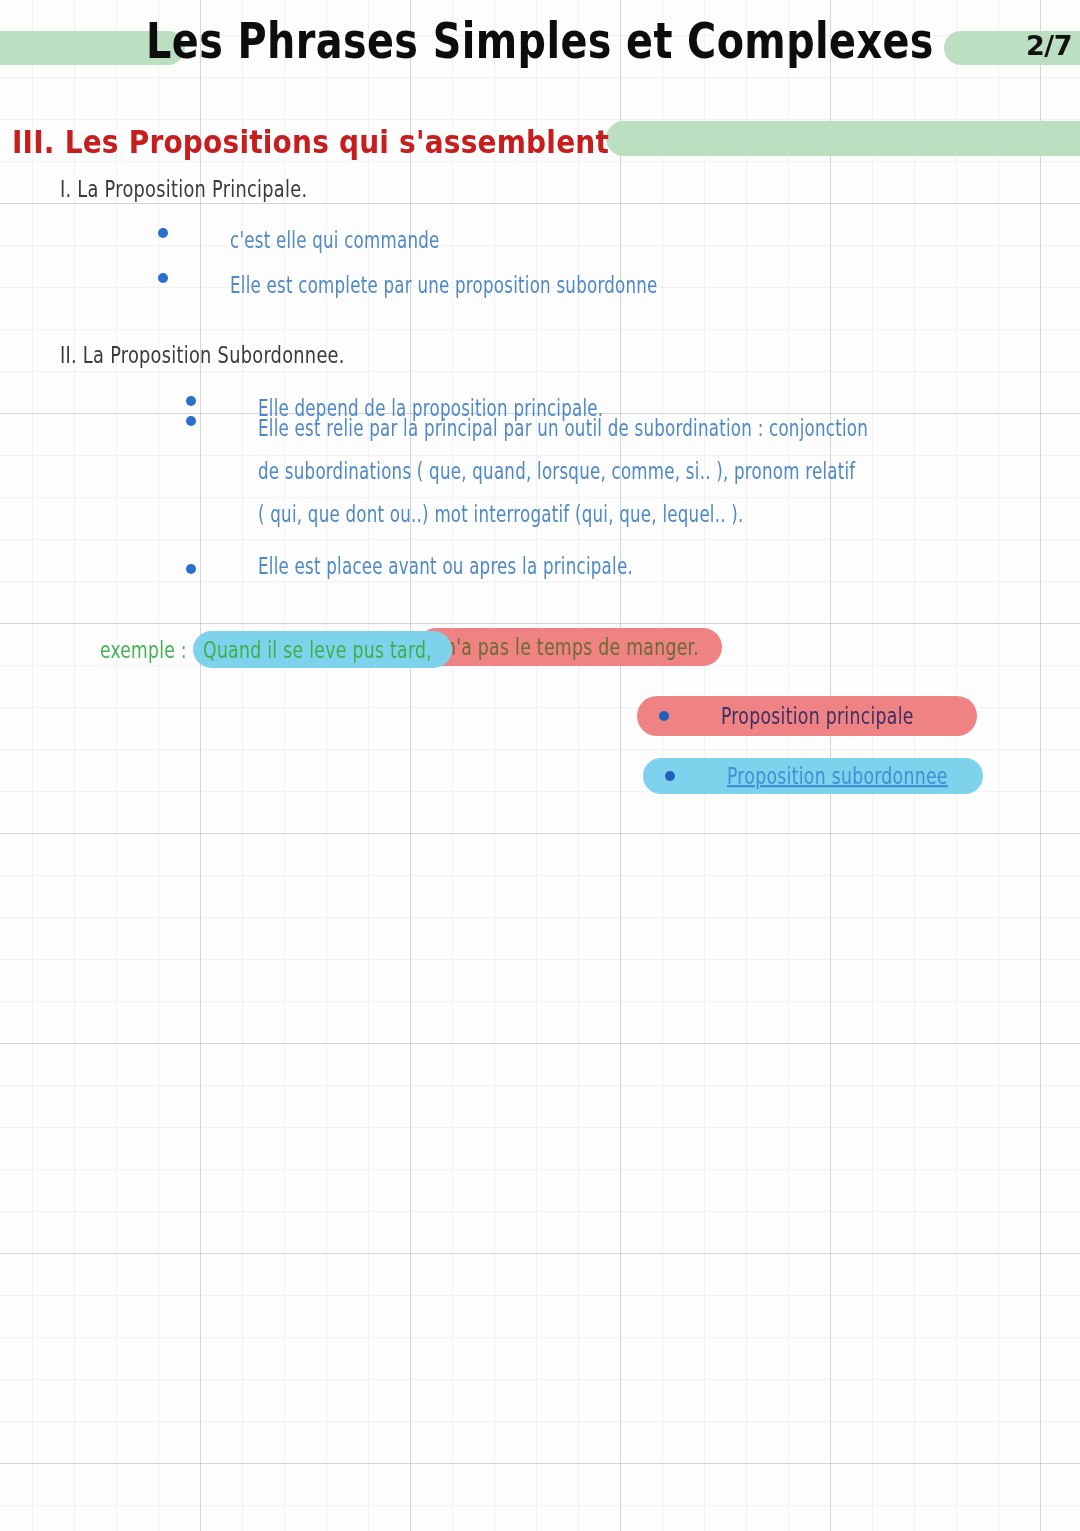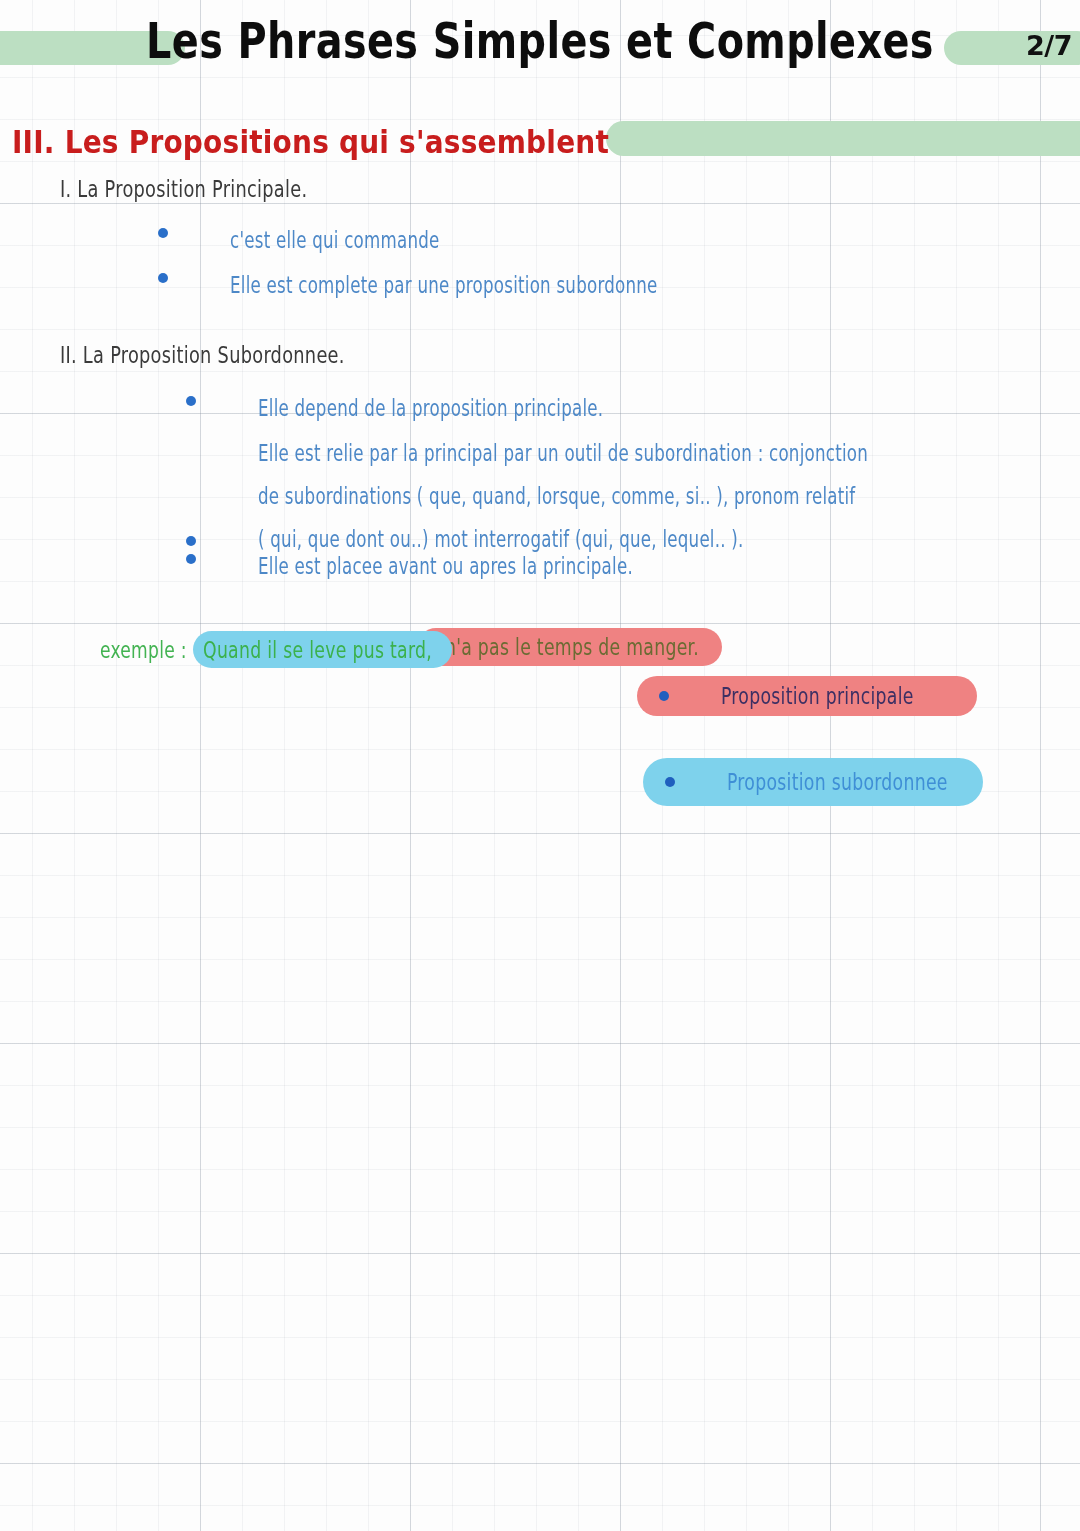--- a/index.html
+++ b/index.html
@@ -131,23 +131,23 @@
     transform-origin: left top;
     white-space: pre-line;
   }
   #b1 { left: 158px; top: 219px; }
   #b1 .bullet-text { margin-left: 62px; }
   #b2 { left: 158px; top: 264px; }
   #b2 .bullet-text { margin-left: 62px; }
 
   #b3 { left: 186px; top: 387px; }
   #b3 .bullet-text { margin-left: 62px; }
-  #b4 { left: 186px; top: 432px; align-items: flex-end; }
+  #b4 { left: 186px; top: 407px; }
   #b4 .bullet-text { margin-left: 62px; }
-  #b5 { left: 186px; top: 545px; }
+  #b5 { left: 186px; top: 545px; align-items: center; }
   #b5 .bullet-text { margin-left: 62px; }
 
   
   .example-label {
     position: absolute;
     left: 100px; top: 637px;
     font-family: "DejaVu Sans Condensed", "DejaVu Sans", sans-serif;
     font-size: 20px;
     color: #43b352;
     letter-spacing: 0.3px;
@@ -202,30 +202,31 @@
     border-radius: 50%;
     background: #1f5fbe;
     flex: 0 0 auto;
   }
   .legend-pill .lbl {
     margin-left: 52px;
     transform: scaleY(1.13) scaleX(0.96);
     transform-origin: left center;
   }
   #legend-principale {
-    left: 637px; top: 676px;
+    left: 637px; top: 696px;
     width: 340px; height: 40px;
     background: #ef8282;
     color: #3c2f63;
   }
   #legend-subordonnee {
     left: 643px; top: 758px;
-    width: 340px; height: 48px;
+    width: 340px; height: 36px;
     background: #7ed2ec;
     color: #3f8fd6;
+    text-decoration: underline;
   }
 </style>
 </head>
 <body>
 
 <div id="page">
 
   <div class="hl-green hl-bar-title"></div>
   <div class="hl-green hl-bar-title-right"></div>
 

